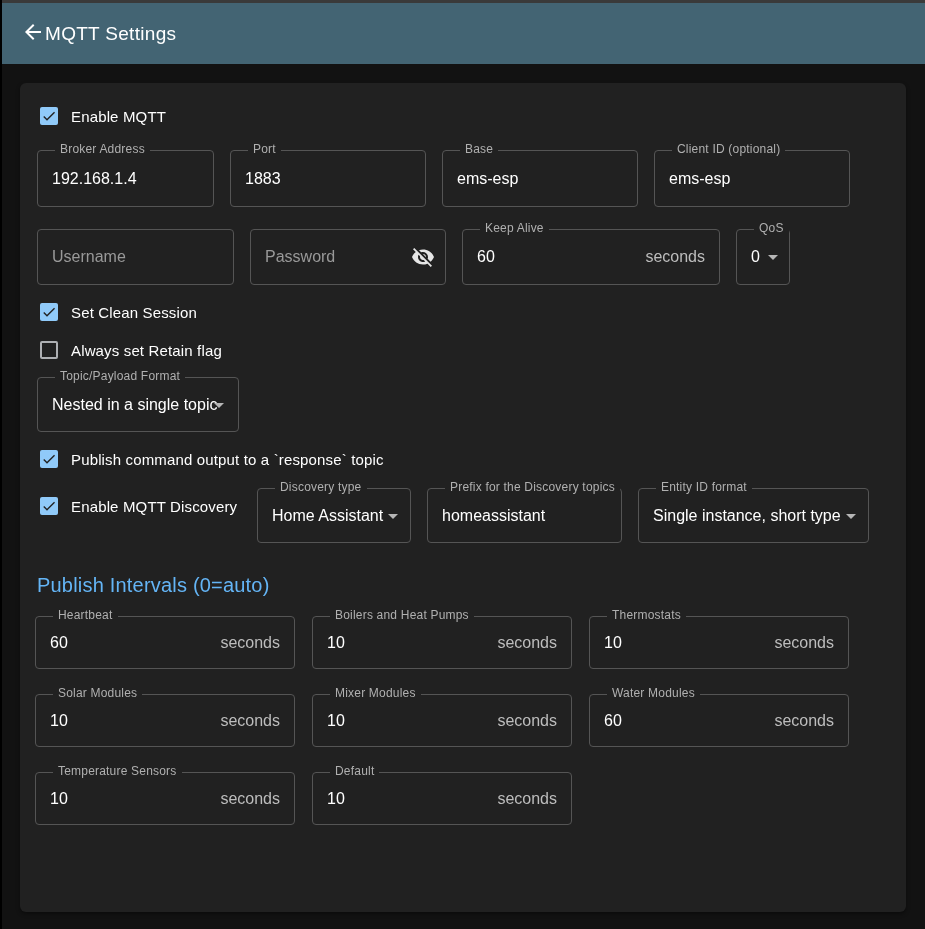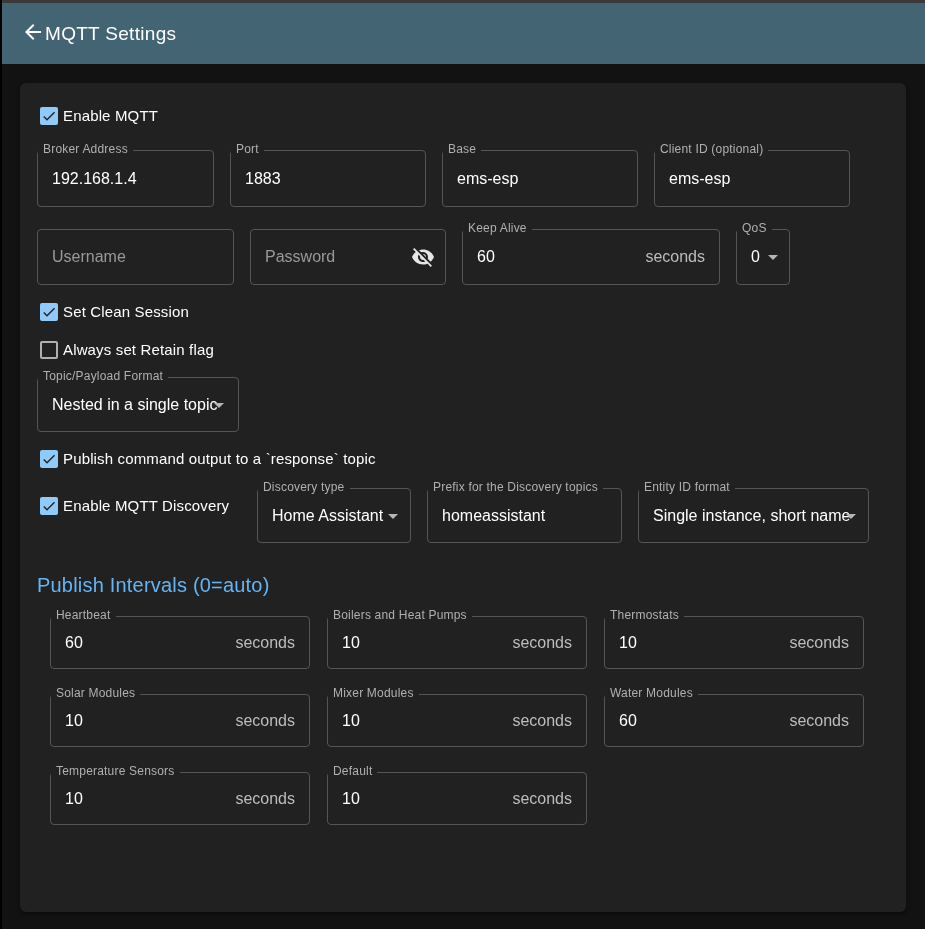--- a/index.html
+++ b/index.html
@@ -18,56 +18,56 @@
   .appbar-title{color:#ffffff;font-size:19px;letter-spacing:.3px;}
 
   
   .card{
     margin:19px 19px 0 20px;height:829px;box-sizing:border-box;
     background:#212121;border-radius:6px;padding-top:24px;
     box-shadow:0 2px 4px rgba(0,0,0,.4);
   }
 
   
-  .cb-row{display:flex;align-items:flex-start;gap:5px;padding-left:20px;cursor:pointer;}
+  .cb-row{display:flex;align-items:center;gap:13px;padding-left:20px;cursor:pointer;}
   .cb{width:18px;height:18px;border-radius:2px;flex:0 0 auto;display:flex;align-items:center;justify-content:center;box-sizing:border-box;}
   .cb.checked{background:#90caf9;}
   .cb.unchecked{border:2px solid #aeb0b3;background:transparent;}
   .cb svg{display:block;}
   .cb-label{color:#ffffff;font-size:15px;letter-spacing:.15px;}
 
   
   .row{display:flex;gap:16px;padding-left:17px;}
   .tf{
     position:relative;box-sizing:border-box;height:56px;
     border:1px solid #555555;border-radius:4px;
     display:flex;align-items:center;padding:0 14px;
   }
   .tf.h57{height:57px;}
   .tf.h53{height:53px;}
   .tf-label{
-    position:absolute;top:-9px;left:0;background:#212121;padding:0 5px;
+    position:absolute;top:-9px;left:17px;background:#212121;padding:0 5px;
     font-size:12px;color:#b0b0b0;letter-spacing:.2px;white-space:nowrap;
   }
   .tf-value{color:#ffffff;font-size:16px;white-space:nowrap;}
   .tf-placeholder{color:#999999;font-size:16px;}
   .tf-suffix{margin-left:auto;color:#bdbdbd;font-size:16px;text-align:center;}
   .tf .caret{position:absolute;right:4px;top:50%;margin-top:-12px;}
   .tf .trailing-icon{position:absolute;right:10px;top:50%;margin-top:-12px;cursor:pointer;}
   .tf.select{cursor:pointer;}
 
   
   .section-h{margin:0 0 0 17px;color:#64b5f6;font-size:20px;font-weight:400;letter-spacing:.2px;}
 
   
   .disc-row{display:flex;align-items:flex-start;gap:16px;padding-left:0;}
   .disc-cb{width:221px;box-sizing:border-box;margin-top:9px;}
 
   
-  .grid{display:grid;grid-template-columns:260px 260px 260px;column-gap:17px;row-gap:25px;padding-left:30px;}
+  .grid{display:grid;grid-template-columns:260px 260px 260px;column-gap:17px;row-gap:25px;padding-left:15px;}
 
   
   .mt25{margin-top:25px;} .mt22{margin-top:22px;} .mt18{margin-top:18px;}
   .mt20{margin-top:20px;} .mt28{margin-top:28px;} .mt31{margin-top:31px;} .mt19{margin-top:19px;}
 </style>
 </head>
 <body>
 
 <div class="left-edge"></div>
 <div class="window-top-edge"></div>
@@ -194,21 +194,21 @@
             <path d="M7 10l5 5 5-5z" fill="#b6b6b6"></path>
           </svg>
       </span>
     </div>
     <div class="tf" style="width:195px;height:55px;">
       <span class="tf-label">Prefix for the Discovery topics</span>
       <span class="tf-value">homeassistant</span>
     </div>
     <div class="tf select" style="width:231px;height:55px;padding-right:34px;">
       <span class="tf-label">Entity ID format</span>
-      <span class="tf-value">Single instance, short name</span>
+      <span class="tf-value">Single instance, short type</span>
       <span class="caret" style="right:5px">
         <svg width="24" height="24" viewBox="0 0 24 24">
             <path d="M7 10l5 5 5-5z" fill="#b6b6b6"></path>
           </svg>
       </span>
     </div>
   </div>
 
   <h2 class="section-h mt31">Publish Intervals (0=auto)</h2>
 

